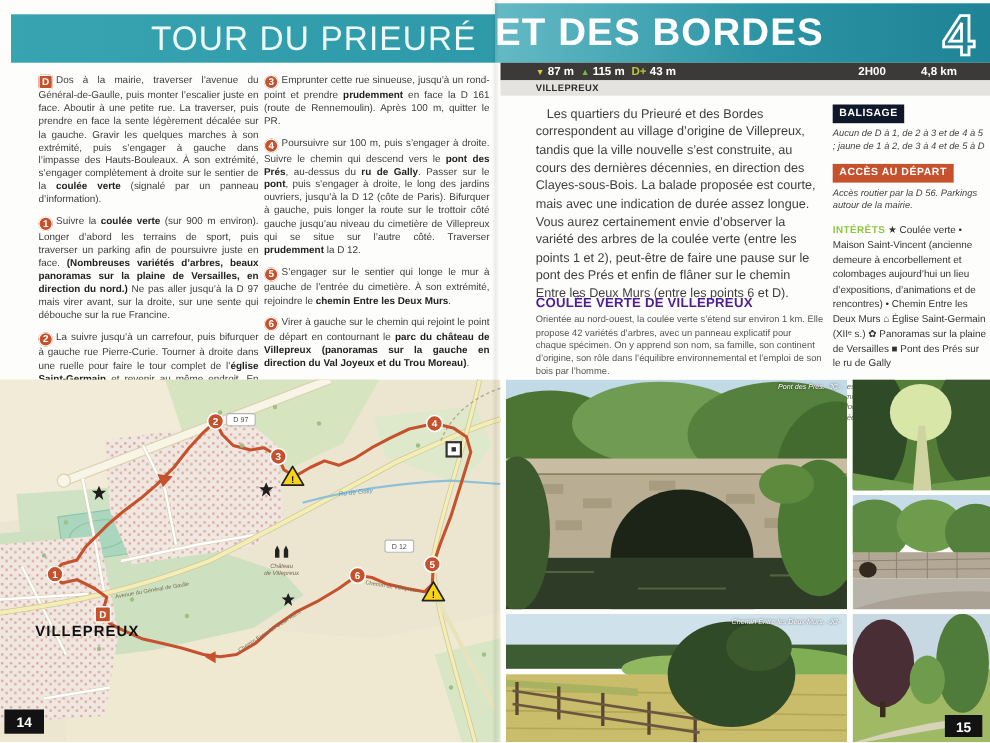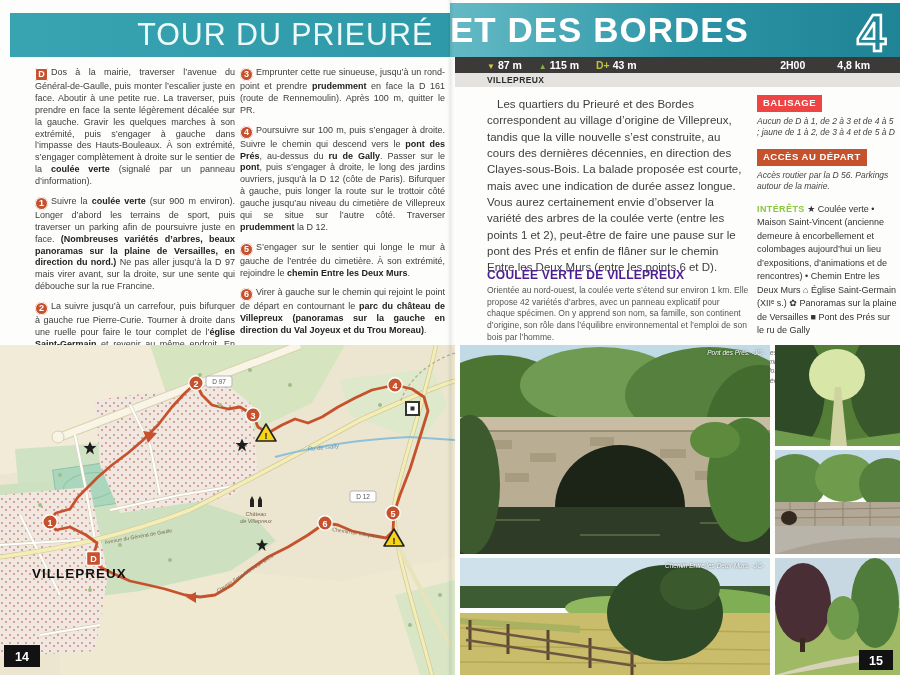--- a/index.html
+++ b/index.html
@@ -9,21 +9,21 @@
   .banner-left{position:absolute;left:10px;top:13px;width:440px;height:44px;
     background:linear-gradient(90deg,#38a4b2,#2e9aa9);display:flex;align-items:center;justify-content:flex-end;}
   .banner-left .t{font-size:31px;font-weight:400;letter-spacing:1px;color:#eefafa;padding-right:14px;transform:scaleX(.98);}
   .banner-right{position:absolute;left:450px;top:3px;width:450px;height:54px;
     background:linear-gradient(90deg,#64bac5,#2a93a4 55%,#1f8495);display:flex;align-items:center;}
   .banner-right .t{font-size:35px;font-weight:bold;letter-spacing:1px;color:#ffffff;}
   .route-num{position:absolute;right:14px;top:2px;font-size:52px;font-weight:bold;color:transparent;
     -webkit-text-stroke:2.5px #ffffff;line-height:56px;}
   .statsbar{position:absolute;left:455px;top:57px;width:445px;height:16px;background:#3b3a39;
     display:flex;align-items:center;color:#fff;font-size:10.5px;font-weight:bold;}
-  .statsbar .grp{display:flex;gap:17px;padding-left:32px;}
+  .statsbar .grp{display:flex;gap:6px;padding-left:32px;}
   .statsbar .tri-down{color:#d8c83c;font-size:8px;margin-right:3px;}
   .statsbar .tri-up{color:#7ab648;font-size:8px;margin-right:3px;}
   .statsbar .dplus{color:#b9c53b;margin-right:3px;}
   .statsbar .time{margin-left:auto;}
   .statsbar .dist{margin-left:32px;margin-right:30px;}
   .locbar{position:absolute;left:455px;top:73px;width:445px;height:14px;background:#e4e3e0;
     display:flex;align-items:center;font-size:8.5px;font-weight:bold;color:#2b2b2b;padding-left:32px;box-sizing:border-box;letter-spacing:.4px;}
   
   .col{position:absolute;top:67px;font-size:9px;line-height:1.32;color:#3c3c3c;text-align:justify;}
   #col1{left:35px;width:200px;}
@@ -36,21 +36,21 @@
   .marker.square{border-radius:2px;}
   
   .intro{position:absolute;left:487px;top:96px;width:262px;font-size:11.5px;line-height:1.42;
     color:#3e3e3e;text-indent:10px;}
   .coulee{position:absolute;left:487px;top:268px;width:262px;}
   .coulee h3{margin:0 0 3px 0;font-size:12px;color:#4c1d95;letter-spacing:.2px;}
   .coulee p{margin:0;font-size:8.5px;line-height:1.38;color:#555;}
   
   .sidebar{position:absolute;left:757px;top:95px;width:140px;font-size:8.5px;line-height:1.35;color:#444;}
   .badge{display:inline-block;font-weight:bold;font-size:9.5px;color:#fff;padding:2px 6px;letter-spacing:.5px;}
-  .badge.black{background:#ef4444;}
+  .badge.black{background:#0f172a;}
   .badge.orange{background:#c6512d;}
   .sidebar .it{font-style:italic;margin:4px 0 10px 0;}
   .interets{font-size:9px;line-height:1.5;color:#333;margin-top:4px;}
   .interets .lbl{color:#8dc63f;font-weight:bold;letter-spacing:.4px;}
   .sidecap{margin-top:10px;font-size:7px;font-style:italic;color:#6b6b6b;line-height:1.35;white-space:pre-line;}
   
   .map{position:absolute;left:0;top:345px;width:455px;height:330px;}
   .photo{position:absolute;overflow:hidden;}
   .ph-cap{position:absolute;top:4px;right:6px;font-size:6.5px;font-style:italic;color:#fff;
     text-shadow:0 0 2px rgba(0,0,0,.8);z-index:2;}

